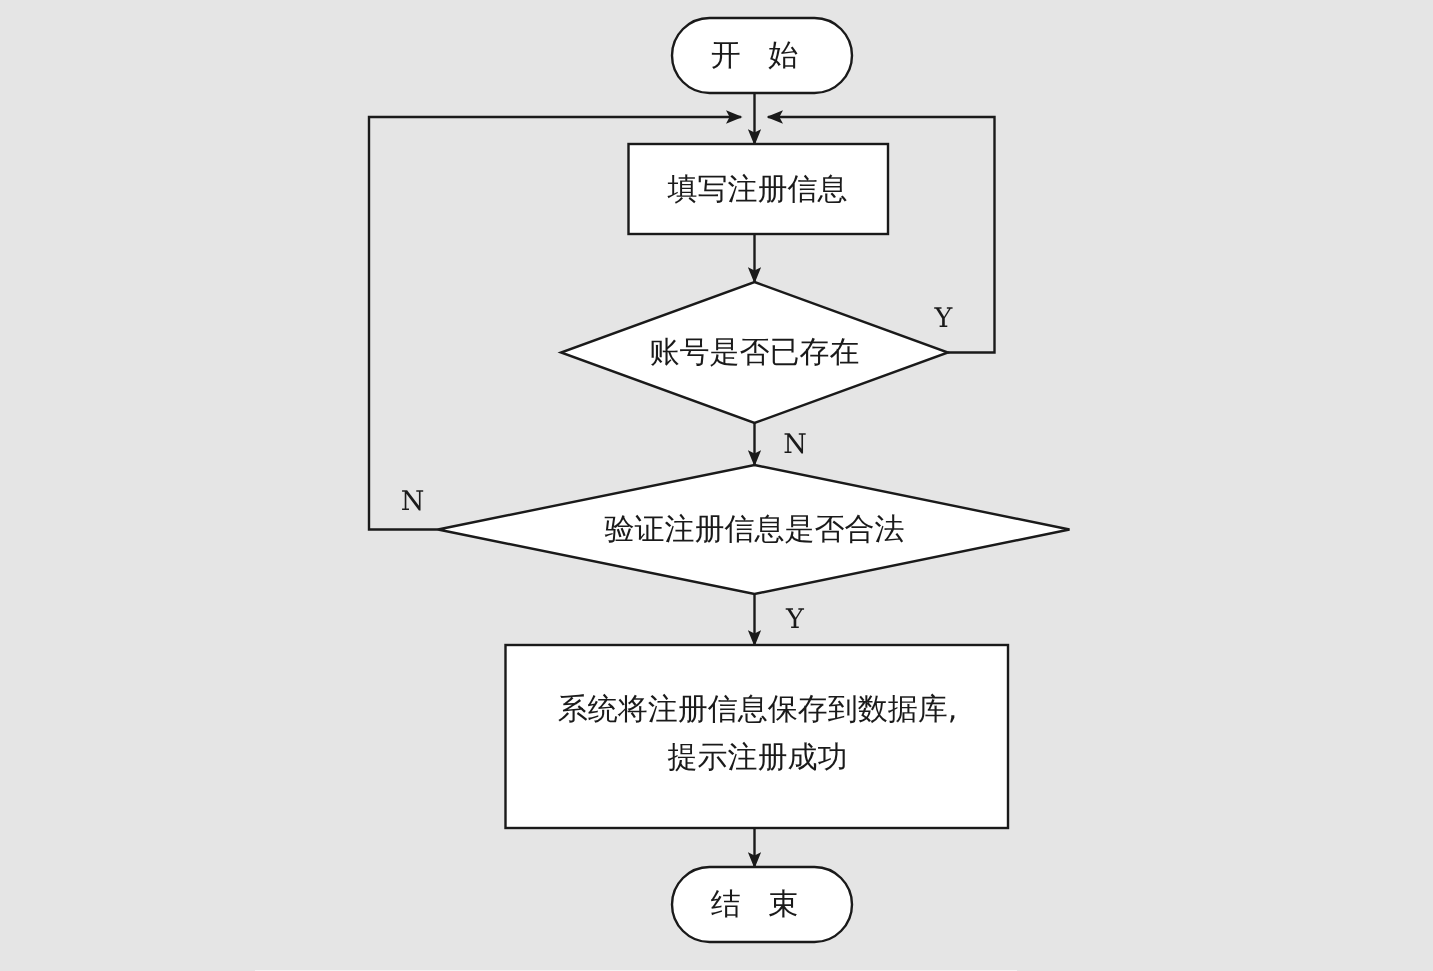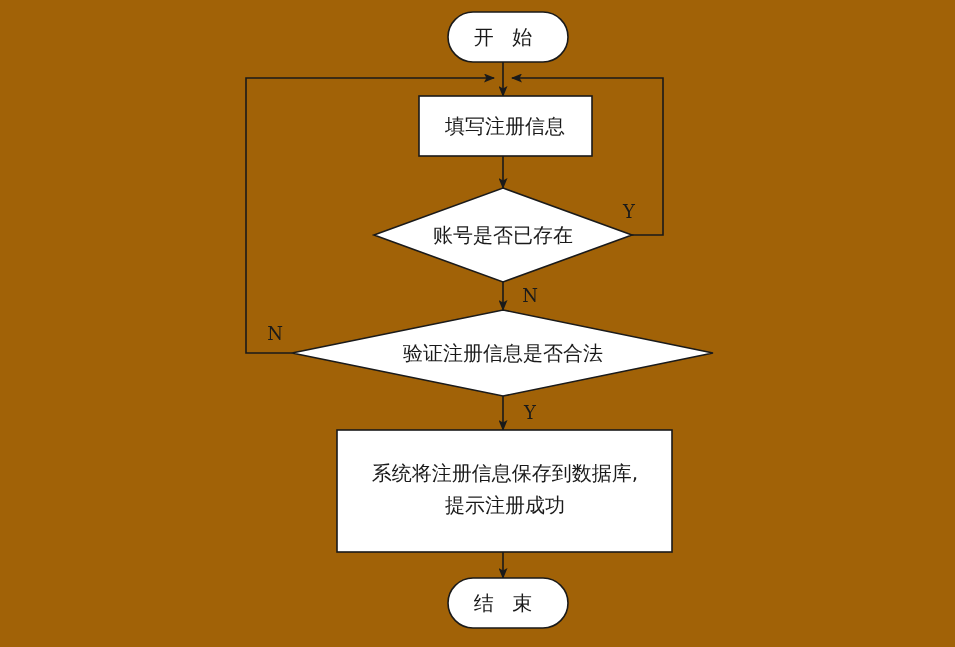--- a/index.html
+++ b/index.html
@@ -4,21 +4,21 @@
 <style>
   html, body {
     margin: 0;
     padding: 0;
     background: #ffffff;
   }
   #canvas {
     position: relative;
     width: 955px;
     height: 647px;
-    background: #a16207;
+    background: #e5e5e5;
     font-family: "DejaVu Sans", "Liberation Sans", sans-serif;
     overflow: hidden;
   }
   #flow-svg {
     position: absolute;
     left: 0;
     top: 0;
     width: 955px;
     height: 647px;
   }

